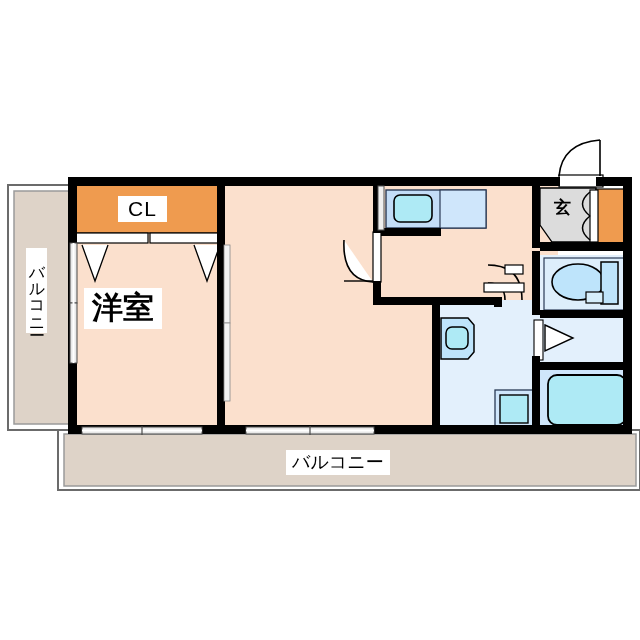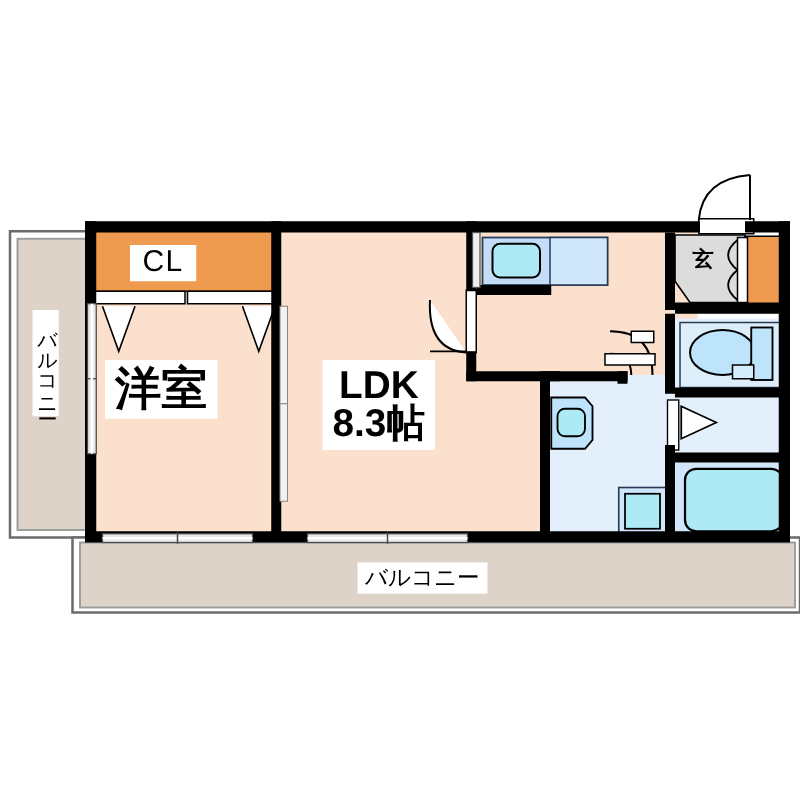--- a/index.html
+++ b/index.html
@@ -32,30 +32,30 @@
     white-space: nowrap;
     text-align: center;
     font-family: "Liberation Sans", sans-serif;
   }
   .lbl-vert {
     writing-mode: vertical-rl;
     text-orientation: upright;
     white-space: nowrap;
   }
   #label-cl {
-    left: 104px; top: 196px;
-    font-size: 24px;
+    left: 118px; top: 196px;
+    font-size: 21px;
     font-weight: 500;
     letter-spacing: 1px;
     padding: 2px 10px 3px 10px;
     text-align: right;
   }
   #label-washitsu {
     left: 84px; top: 288px;
-    font-size: 37px;
+    font-size: 31px;
     font-weight: 600;
     padding: 4px 8px 6px 8px;
   }
   #label-washitsu .line2 { letter-spacing: 0px; }
   #label-ldk {
     left: 258px; top: 288px;
     font-size: 31px;
     font-weight: 600;
     padding: 4px 8px 6px 8px;
   }
@@ -254,24 +254,20 @@
     </g>
 
   </svg>
 
   <div class="lbl" id="label-cl">CL</div>
 
   <div class="lbl" id="label-washitsu">
     <div>洋室</div>
   </div>
 
-  <div class="lbl" id="label-ldk">
-    <div>LDK</div>
-    <div class="line2">8.3帖</div>
-  </div>
 
   <div class="lbl lbl-vert" id="label-balcony-left">バルコニー</div>
 
   <div class="lbl" id="label-balcony-bottom">バルコニー</div>
 
   <div class="lbl" id="label-genkan">玄</div>
 
 </div>
 
 </body></html>

